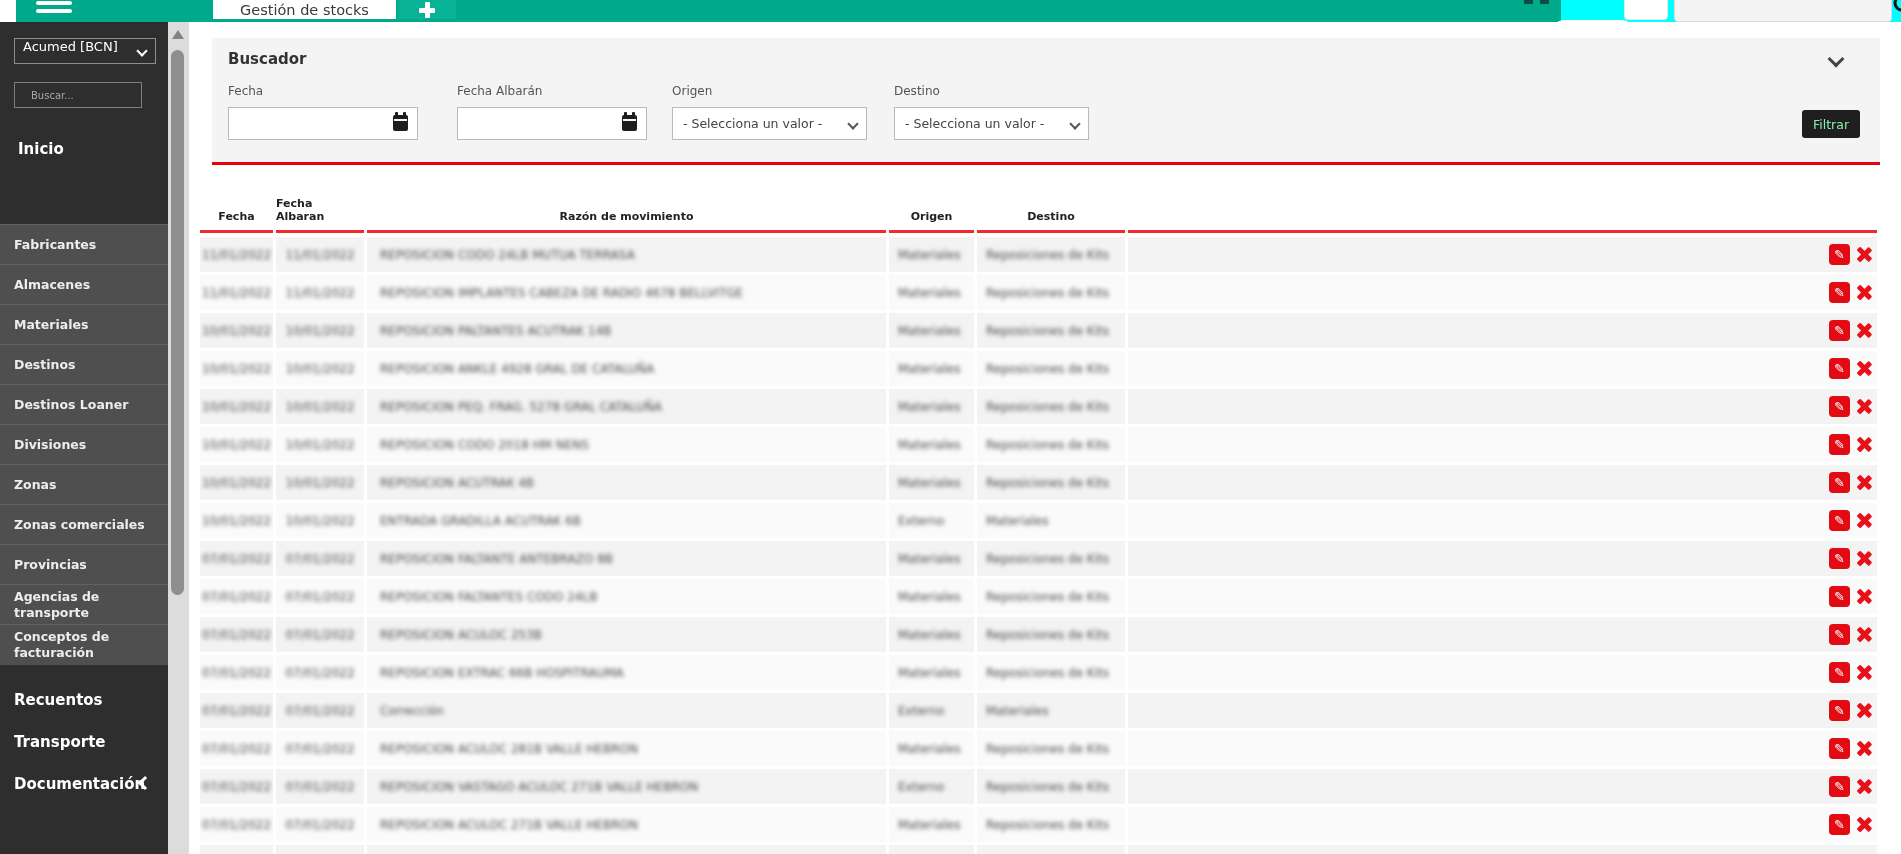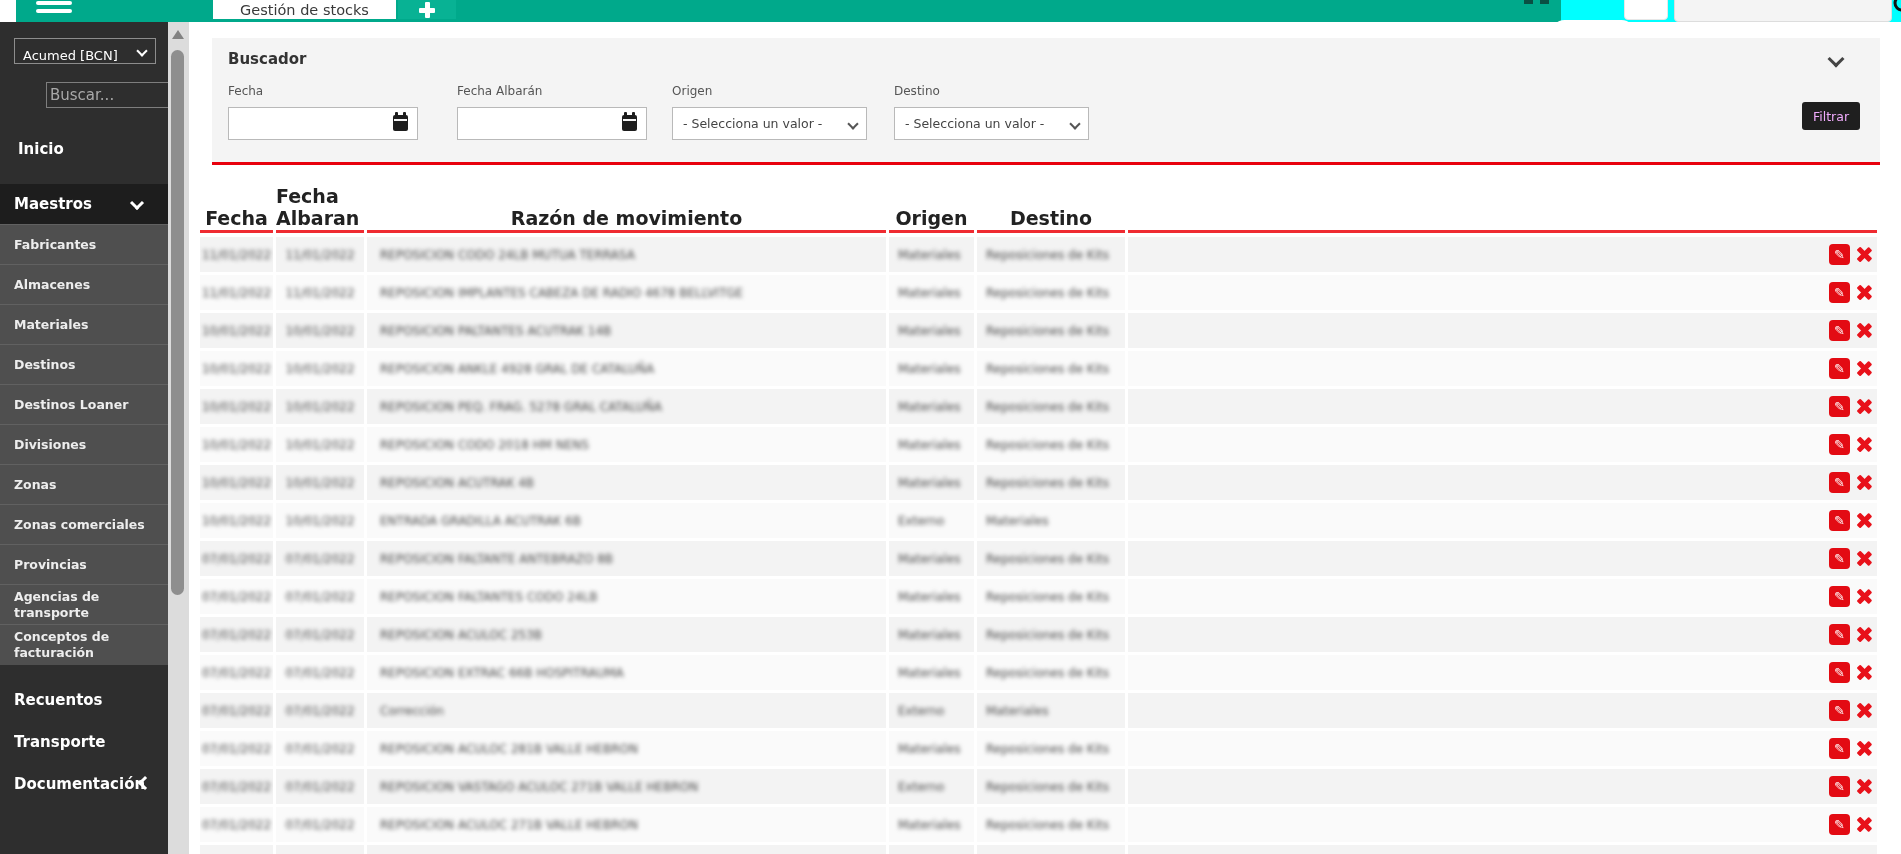--- a/index.html
+++ b/index.html
@@ -36,26 +36,26 @@
   .hl-box { position:absolute; left:63px; top:-8px; width:44px; height:28px; background:#fff;
             border:1px solid #e7e7e7; border-radius:4px; }
   .hl-search { position:absolute; left:113px; top:-8px; width:218px; height:30px; background:#f4f4f4;
                border:1px solid #ddd; border-radius:4px; font-size:12px; padding:12px 8px 0 8px; color:#333; }
   .hl-mag { position:absolute; left:330px; top:-4px; }
   .blob { position:absolute; left:1551px; top:20px; width:84px; height:27px; background:#fff; border-radius:14px; }
 
   
   .sidebar { position:absolute; left:0; top:22px; width:168px; height:832px; background:#2e2e2e; color:#fff; }
   .side-select { position:absolute; left:14px; top:16px; width:142px; height:26px;
-                 border:1px solid #8d8d8d; display:flex; align-items:flex-end;
+                 border:1px solid #8d8d8d; display:flex; align-items:flex-start;
                  padding:0 8px; font-size:13px; color:#fff; }
   .side-select .chev { position:absolute; right:9px; top:8px; }
   .side-search { position:absolute; left:14px; top:60px; width:128px; height:26px; background:#2e2e2e;
-                 border:1px solid #7e7e7e; color:#a9a9a9; font-size:15px; padding:0 3px;
-                 font-family:inherit;margin-left:32px; }
+                 border:1px solid #7e7e7e; color:#a9a9a9; font-size:10px; padding:0 16px;
+                 font-family:inherit; }
   .side-search::placeholder { color:#a9a9a9; }
   .nav-item { position:relative; display:flex; align-items:center; padding-left:14px;
               font-size:15px; font-weight:bold; color:#fff; cursor:pointer; }
   .nav-inicio { position:absolute; left:4px; top:106px; width:168px; height:42px; }
   .nav-maestros { position:absolute; left:0; top:162px; width:168px; height:40px; background:#1d1d1d; }
   .nav-maestros .chev { position:absolute; right:26px; top:14px; }
   .submenu { position:absolute; left:0; top:202px; width:168px; background:#4f4f4f; }
   .sub-item { display:flex; align-items:center; min-height:40px; padding:4px 10px 4px 14px;
               font-size:12.5px; font-weight:bold; color:#ededed; border-top:1px solid #616161;
               line-height:1.25; cursor:pointer; }
@@ -81,29 +81,29 @@
   .f1 { left:16px; } .f2 { left:245px; } .f3 { left:460px; } .f4 { left:682px; }
   .field label { display:block; font-size:12px; color:#555; margin-bottom:9px; }
   .datebox { position:relative; width:190px; height:33px; background:#fff; border:1px solid #b9b9b9; }
   .cal { position:absolute; right:9px; top:7px; width:15px; height:16px; background:#1d1d1d; border-radius:2px; }
   .cal::before { content:""; position:absolute; top:-3px; left:2px; width:3px; height:5px; background:#1d1d1d;
                  border-radius:1px; box-shadow:8px 0 0 #1d1d1d; }
   .cal::after { content:""; position:absolute; top:4px; left:1px; right:1px; height:2px; background:#f4f4f4; }
   .selbox { position:relative; width:195px; height:33px; background:#fff; border:1px solid #b9b9b9;
             display:flex; align-items:center; padding:0 24px 0 10px; font-size:12.5px; color:#444; }
   .selbox .chev { position:absolute; right:9px; top:12px; border-color:#555; border-width:0 2px 2px 0; padding:3px; }
-  .btn-filtrar { position:absolute; left:1590px; top:64px; width:58px; height:28px; background:#1f1f1f;
-                 color:#f0abfc; font-size:12.5px; border:none; border-radius:3px; cursor:pointer;
+  .btn-filtrar { position:absolute; left:1590px; top:72px; width:58px; height:28px; background:#1f1f1f;
+                 color:#86efac; font-size:12.5px; border:none; border-radius:3px; cursor:pointer;
                  font-family:inherit; }
 
   
   .table { position:absolute; left:200px; top:204px; width:1677px; }
   .tgrid { display:grid; grid-template-columns:73px 88px 519px 85px 148px 749px; column-gap:3px; }
   .thead .hcell { height:29px; border-bottom:3px solid #ef2b31; display:flex; align-items:flex-end;
-                  justify-content:center; padding-bottom:1px; font-size:19px; font-weight:bold; color:#222; }
+                  justify-content:center; padding-bottom:7px; font-size:11px; font-weight:bold; color:#222; }
   .rows { margin-top:4px; }
   .trow { height:35px; margin-bottom:3px; }
   .trow .cell { display:flex; align-items:center; font-size:12px; color:#4a4a4a; overflow:hidden; }
   .trow.r0 .cell { background:#f3f3f3; }
   .trow.r1 .cell { background:#fafafa; }
   .cell.c-date { justify-content:center; }
   .cell.c-razon { padding-left:13px; }
   .cell.c-org, .cell.c-dst { padding-left:9px; }
   .cell.c-act { justify-content:flex-end; padding-right:4px; gap:5px; }
   .blurtxt { filter:blur(2px); white-space:nowrap; }
@@ -154,24 +154,20 @@
 
 <aside class="sidebar">
   <div class="side-select">
     <span>Acumed [BCN]</span>
     <span class="chev down" style="border-width:0 2.5px 2.5px 0;padding:3px;"></span>
   </div>
   <input class="side-search" placeholder="Buscar..." style="">
   <div class="nav-item nav-inicio">
     <span>Inicio</span>
   </div>
-  <div class="nav-item nav-maestros">
-    <span>Maestros</span>
-    <span class="chev down"></span>
-  </div>
   <div class="submenu">
       <div class="sub-item">Fabricantes</div>
       <div class="sub-item">Almacenes</div>
       <div class="sub-item">Materiales</div>
       <div class="sub-item">Destinos</div>
       <div class="sub-item">Destinos Loaner</div>
       <div class="sub-item">Divisiones</div>
       <div class="sub-item">Zonas</div>
       <div class="sub-item">Zonas comerciales</div>
       <div class="sub-item">Provincias</div>

